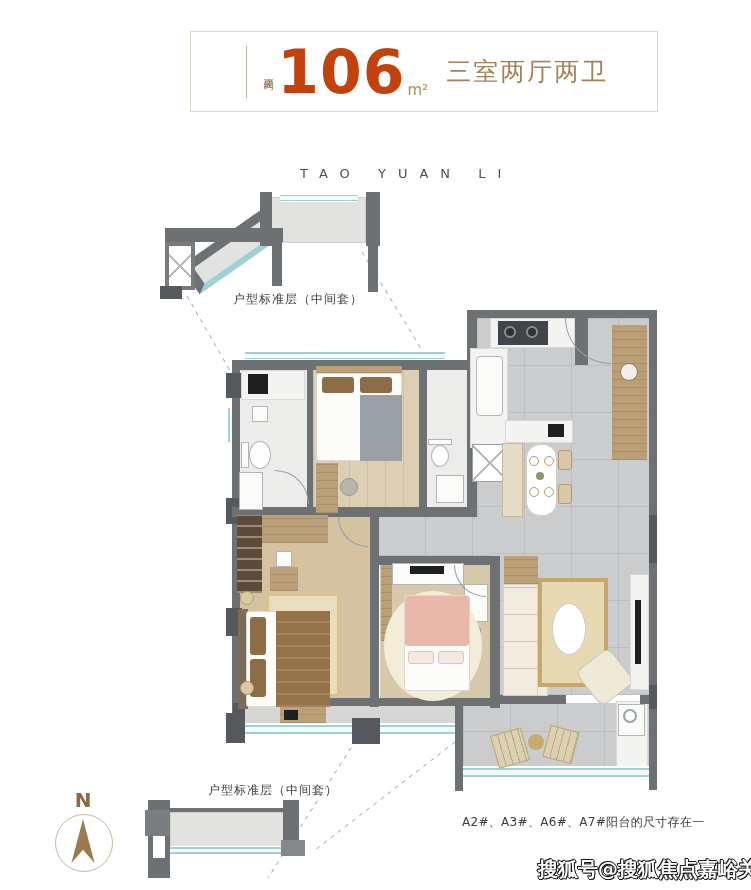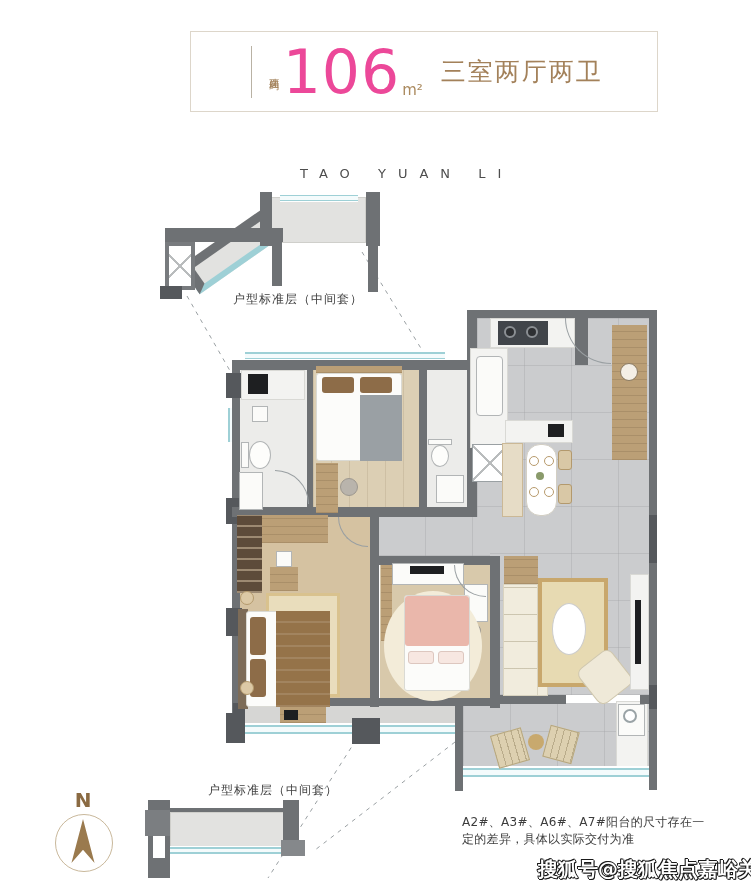--- a/index.html
+++ b/index.html
@@ -15,21 +15,21 @@
   .p{position:absolute;box-sizing:border-box;}
 
   
   .header-box{left:190px;top:31px;width:468px;height:81px;border:1px solid #ddd6ca;
     display:flex;align-items:center;justify-content:center;}
   .h-name{font-family:"DejaVu Serif","Liberation Serif",serif;font-size:46px;color:var(--accent);
     letter-spacing:7px;line-height:1;margin-right:10px;}
   .h-div{width:1px;height:52px;background:#b9b2a4;margin:0 16px 0 6px;}
   .h-area-label{writing-mode:vertical-rl;text-orientation:upright;font-size:10px;color:var(--accent);
     letter-spacing:1px;line-height:1.15;margin-right:3px;}
-  .h-area-value{font-size:60px;color:#ec4899;line-height:1;letter-spacing:1px;}
+  .h-area-value{font-size:60px;color:#c2410c;line-height:1;letter-spacing:1px;font-weight:bold;}
   .h-area-unit{font-size:15px;color:#ab8a5e;align-self:flex-end;margin:0 10px 12px 2px;}
   .h-layout{font-size:25px;color:var(--accent);letter-spacing:2px;margin-left:8px;}
 
   .project-name{left:300px;top:166px;width:260px;font-size:13px;color:#4d4d4d;
     letter-spacing:12px;white-space:nowrap;}
 
   .kp-label{font-size:12px;color:#404040;letter-spacing:1px;}
   .lbl-top{left:233px;top:291px;}
   .lbl-bottom{left:208px;top:782px;}
 
@@ -277,16 +277,15 @@
 <div class="p kp-label lbl-bottom">户型标准层（中间套）</div>
 
 <div class="p compass">
   <div class="n">N</div>
   <div class="circle"></div>
   <div class="arrow"></div>
 </div>
 
 <div class="p disclaimer">
   <div>A2#、A3#、A6#、A7#阳台的尺寸存在一</div>
-  <div>定的差异，具体以实际交付为准</div>
 </div>
 
 <div class="p watermark">搜狐号@搜狐焦点嘉峪关站</div>
 
 </body></html>

